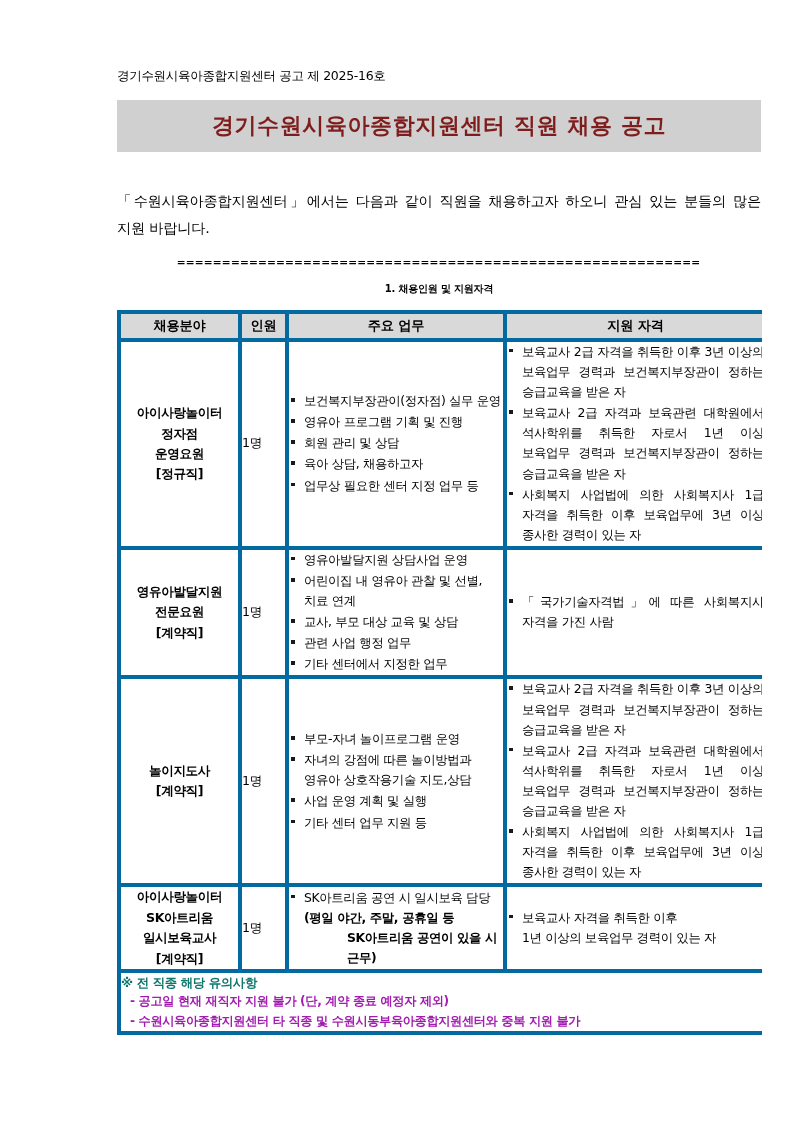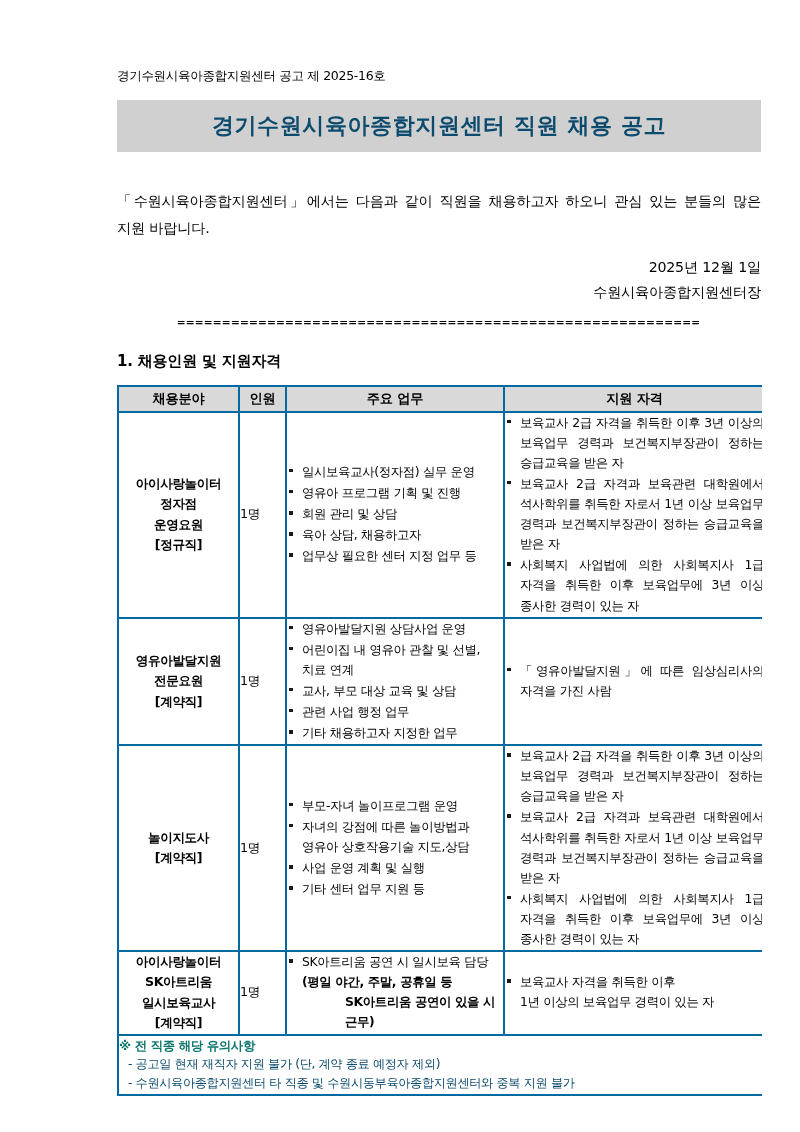--- a/index.html
+++ b/index.html
@@ -41,21 +41,21 @@
     height: 52px;
     background: #d0d0d0;
     display: flex;
     align-items: center;
     justify-content: center;
   }
   .title-banner .title-text {
     font-size: 22px;
     font-weight: bold;
     letter-spacing: 0.6px;
-    color: #0c4a6e;
+    color: #7f1d1d;
   }
 
   
   .intro {
     margin-top: 36px;
     font-size: 14.2px;
     line-height: 1.85;
     letter-spacing: -0.2px;
     text-align: justify;
     word-break: keep-all;
@@ -73,36 +73,37 @@
     letter-spacing: 1.2px;
     line-height: 1;
     white-space: nowrap;
     overflow: hidden;
     font-family: "DejaVu Sans Mono", "Liberation Mono", monospace;
     text-align: center;
   }
 
   
   .section-heading {
-    margin-top: 24px;
-    font-size: 15px;
+    margin-top: 14px;
+    font-size: 10px;
     font-weight: bold;
     letter-spacing: -0.2px;
+    text-align: center;
   }
 
   
   table.recruit {
     margin-top: 14px;
     width: 647px;
     border-collapse: collapse;
     table-layout: fixed;
   }
   table.recruit th,
   table.recruit td {
-    border: 2px solid #0369a1;
+    border: 4px solid #0369a1;
     vertical-align: middle;
     padding: 0;
   }
   table.recruit thead th {
     background: #d9d9d9;
     font-size: 13.2px;
     font-weight: bold;
     text-align: center;
     height: 24px;
     letter-spacing: -0.2px;
@@ -162,45 +163,42 @@
     padding: 5px 8px 7px 8px;
   }
   .note-title {
     color: #0f766e;
     font-size: 12.4px;
     font-weight: bold;
     letter-spacing: -0.35px;
     line-height: 1.55;
   }
   .note-line {
-    color: #0c4a6e;
+    color: #a21caf;
     font-size: 12.2px;
     letter-spacing: -0.35px;
     line-height: 1.6;
     padding-left: 9px;
+    font-weight: bold;
   }
 </style>
 </head>
 <body>
 
 <div class="page">
   <div class="content">
 
     <div class="doc-number">경기수원시육아종합지원센터 공고 제 2025-16호</div>
 
     <div class="title-banner">
       <span class="title-text">경기수원시육아종합지원센터 직원 채용 공고</span>
     </div>
 
     <p class="intro">「수원시육아종합지원센터」에서는 다음과 같이 직원을 채용하고자 하오니 관심 있는 분들의 많은 지원 바랍니다.</p>
 
-    <div class="signature">
-      <div>2025년 12월 1일</div>
-      <div>수원시육아종합지원센터장</div>
-    </div>
 
     <div class="divider-eq">==========================================================</div>
 
     <div class="section-heading">1. 채용인원 및 지원자격</div>
 
     <table class="recruit">
       <colgroup>
         <col class="col-field">
           <col class="col-count">
           <col class="col-duty">
@@ -219,21 +217,21 @@
         <tr>
           <td class="field-cell">
             <div>아이사랑놀이터</div>
             <div>정자점</div>
             <div>운영요원</div>
             <div>[정규직]</div>
           </td>
           <td class="count-cell">1명</td>
           <td class="duty-cell">
             <ul class="bullets">
-              <li>일시보육교사(정자점) 실무 운영</li>
+              <li>보건복지부장관이(정자점) 실무 운영</li>
               <li>영유아 프로그램 기획 및 진행</li>
               <li>회원 관리 및 상담</li>
               <li>육아 상담, 채용하고자</li>
               <li>업무상 필요한 센터 지정 업무 등</li>
             </ul>
           </td>
           <td class="qual-cell">
             <ul class="bullets">
               <li class="justify">보육교사 2급 자격을 취득한 이후 3년 이상의 보육업무 경력과 보건복지부장관이 정하는 승급교육을 받은 자</li>
               <li class="justify">보육교사 2급 자격과 보육관련 대학원에서 석사학위를 취득한 자로서 1년 이상 보육업무 경력과 보건복지부장관이 정하는 승급교육을 받은 자</li>
@@ -248,26 +246,26 @@
             <div>전문요원</div>
             <div>[계약직]</div>
           </td>
           <td class="count-cell">1명</td>
           <td class="duty-cell">
             <ul class="bullets">
               <li>영유아발달지원 상담사업 운영</li>
               <li>어린이집 내 영유아 관찰 및 선별, 치료 연계</li>
               <li>교사, 부모 대상 교육 및 상담</li>
               <li>관련 사업 행정 업무</li>
-              <li>기타 채용하고자 지정한 업무</li>
+              <li>기타 센터에서 지정한 업무</li>
             </ul>
           </td>
           <td class="qual-cell">
             <ul class="bullets">
-              <li class="justify">「영유아발달지원」에 따른 임상심리사의 자격을 가진 사람</li>
+              <li class="justify">「국가기술자격법」에 따른 사회복지사 자격을 가진 사람</li>
             </ul>
           </td>
         </tr>
 
         <tr>
           <td class="field-cell">
             <div>놀이지도사</div>
             <div>[계약직]</div>
           </td>
           <td class="count-cell">1명</td>

